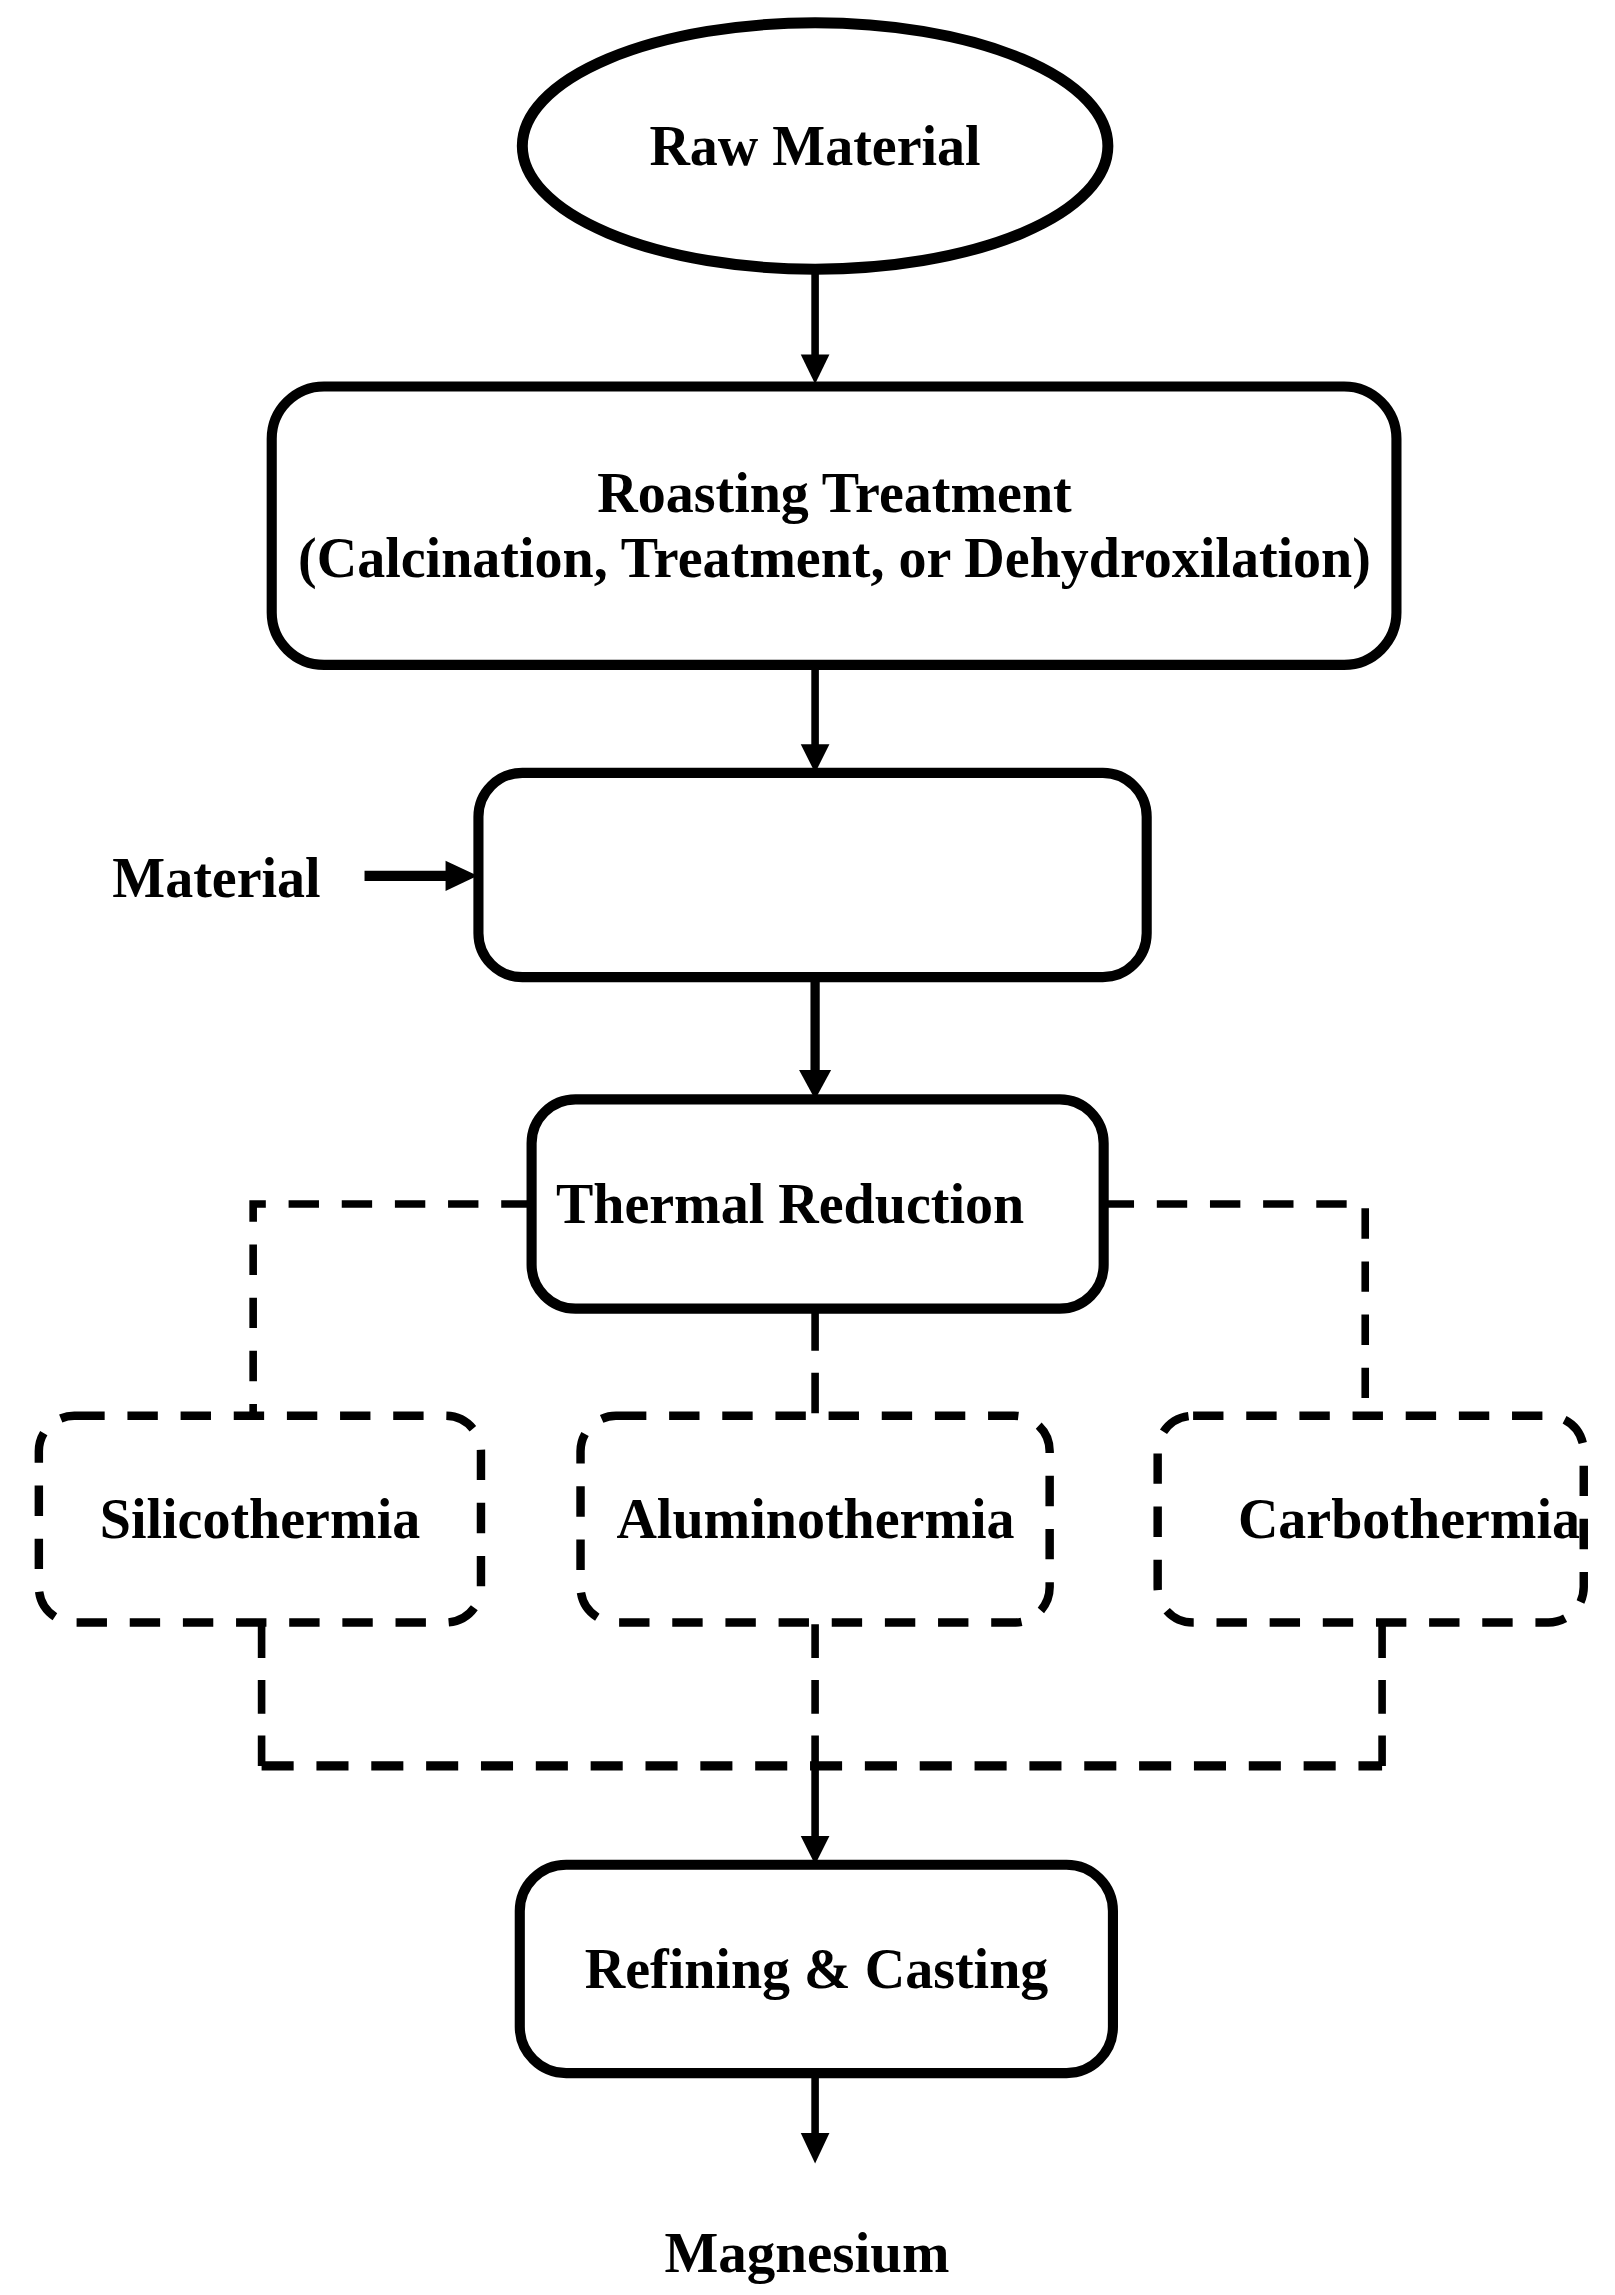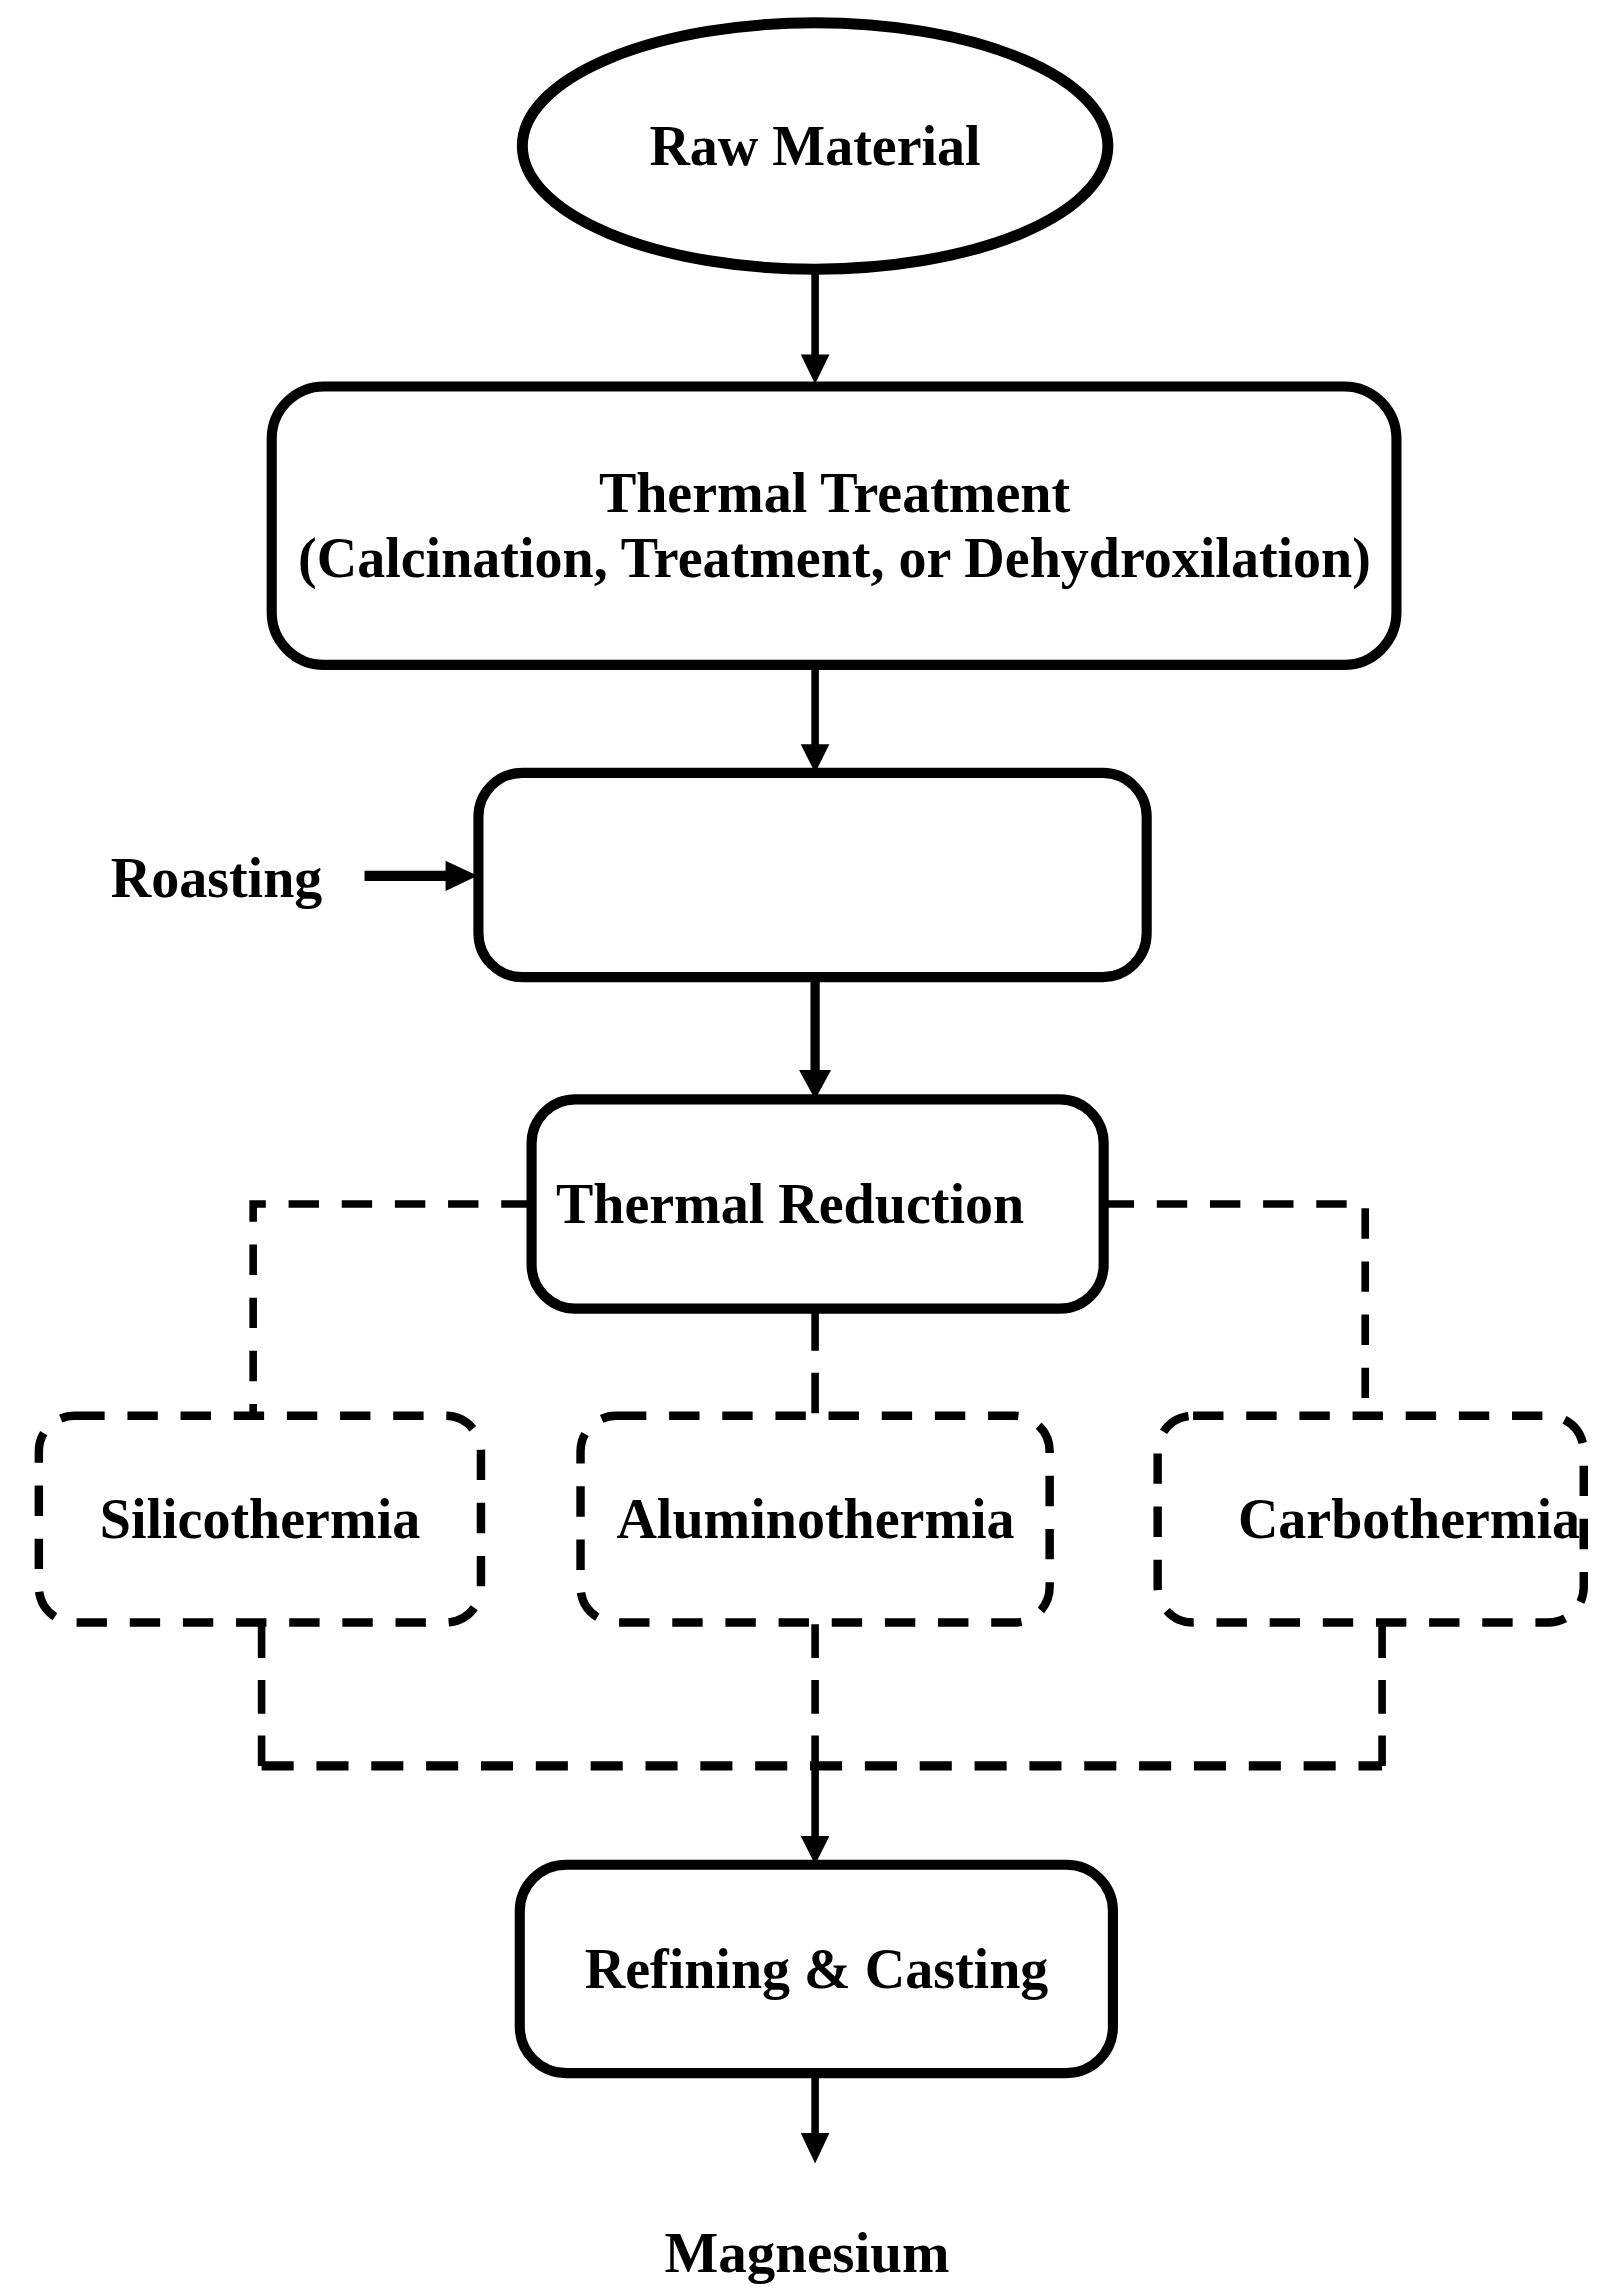--- a/index.html
+++ b/index.html
@@ -100,25 +100,25 @@
     </g>
     <g>
       <line class="solid-shape" x1="966" y1="2457" x2="966" y2="2532" stroke-width="9"></line>
       <polygon class="arrow-head" points="966,2564 949,2528 983,2528"></polygon>
     </g>
   </svg>
 
   <div class="label lbl-raw">Raw Material</div>
 
   <div class="label lbl-treatment">
-    <span>Thermal Treatment</span>
+    <span>Roasting Treatment</span>
     <span>(Calcination, Treatment, or Dehydroxilation)</span>
   </div>
 
-  <div class="label lbl-reductant">Roasting</div>
+  <div class="label lbl-reductant">Material</div>
 
 
   <div class="label lbl-reduction">Thermal Reduction</div>
 
   <div class="label lbl-alumino">Aluminothermia</div>
 
   <div class="label lbl-silico">Silicothermia</div>
 
   <div class="label lbl-carbo">Carbothermia</div>
 

